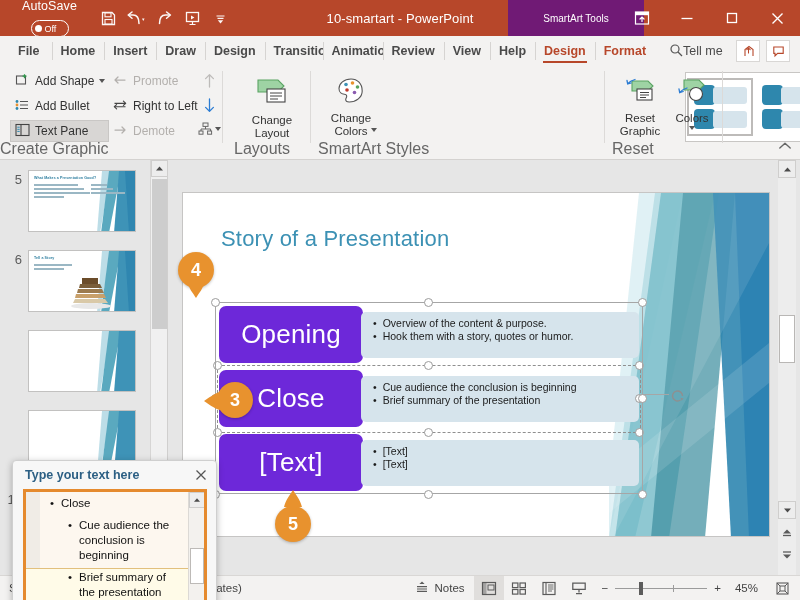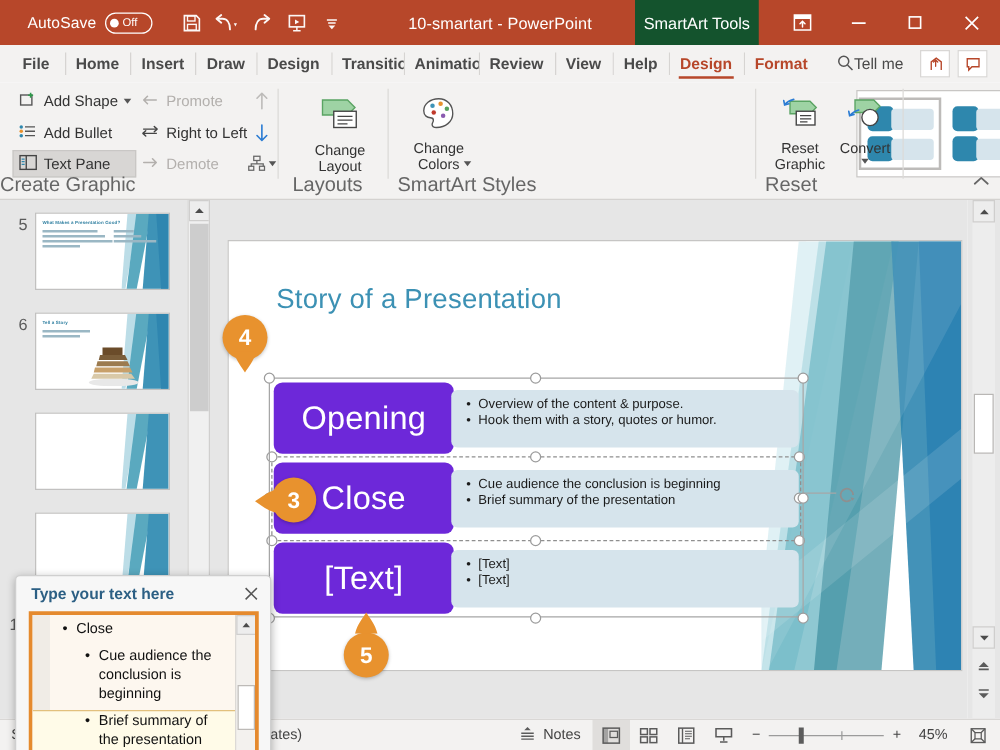--- a/index.html
+++ b/index.html
@@ -8,41 +8,41 @@
     font-family: "Liberation Sans", sans-serif;
     overflow: hidden; background: #fff;
   }
   #app { position: relative; width: 800px; height: 600px; }
 
   
   .titlebar {
     position: absolute; left:0; top:0; width:800px; height:36px;
     background: #b7472a; display:flex; align-items:center; color:#fff;
   }
-  .autosave-wrap { display:flex; align-items:center; margin-left:22px; gap:7px; }
+  .autosave-wrap { display:flex; align-items:center; margin-left:22px; gap:7px;flex-direction:column; }
   .autosave-label { font-size:12.5px; letter-spacing:.1px; }
   .autosave-toggle {
     width:38px; height:17px; border:1.4px solid #fff; border-radius:9px;
     display:flex; align-items:center; gap:3px; padding:0 3px; font-size:9px;
   }
   .autosave-dot { width:7px; height:7px; border-radius:50%; background:#fff; flex:none; }
   .qat { display:flex; align-items:center; gap:2px; margin-left:18px; }
   .qat-btn {
     width:26px; height:26px; display:flex; align-items:center; justify-content:center;
     opacity:.96;
   }
   .qat-btn svg { display:block; }
   .title-text {
     position:absolute; left:0; right:0; text-align:center; font-size:13px;
     pointer-events:none; letter-spacing:.1px;
   }
   .smartart-tools {
-    position:absolute; left:508px; top:0; width:99px; height:36px;
-    background:#14532d; display:flex; align-items:center; justify-content:center;
-    font-size:13px; color:#fff;
+    position:absolute; left:508px; top:0; width:136px; height:36px;
+    background:#701a75; display:flex; align-items:center; justify-content:center;
+    font-size:10px; color:#fff;
   }
   .win-btns { position:absolute; right:0; top:0; height:36px; display:flex; }
   .win-btn {
     width:45px; height:36px; display:flex; align-items:center; justify-content:center;
   }
   .win-btn.close { width:46px; }
   .ribbon-display { width:44px; }
 
   
   .tabsbar {
@@ -515,21 +515,21 @@
         <span class="lbl">Reset Graphic</span>
       </div>
       <div class="big-btn" style="position:absolute;left:54px;top:6px;width:52px">
         <span>
           <svg width="36" height="30" viewBox="0 0 36 30">
               <path d="M10 4h15l5 5-5 5H10z" fill="#9ed3a4" stroke="#5aa463" stroke-width="1.1"></path>
               <circle cx="22" cy="18" r="6.5" fill="#fff" stroke="#444" stroke-width="1.1"></circle>
               <path d="M13 12c-5 1.5-7 4.5-7 4.5M5 13l.7 3.6 3.5-1.1" fill="none" stroke="#2b7cd3" stroke-width="1.3" stroke-linecap="round"></path>
             </svg>
         </span>
-        <span class="lbl">Convert</span>
+        <span class="lbl">Colors</span>
         <span class="caret-sm" style="margin-top:1px"></span>
       </div>
       <div class="grp-label">Reset</div>
     </div>
     <div class="grp-sep" style="left:722px"></div>
 
     <div class="ribbon-collapse">
       <svg width="14" height="10" viewBox="0 0 14 10">
           <path d="M1.8 7L7 2.3 12.2 7" fill="none" stroke="#666" stroke-width="1.4" stroke-linecap="round" stroke-linejoin="round"></path>
         </svg>

